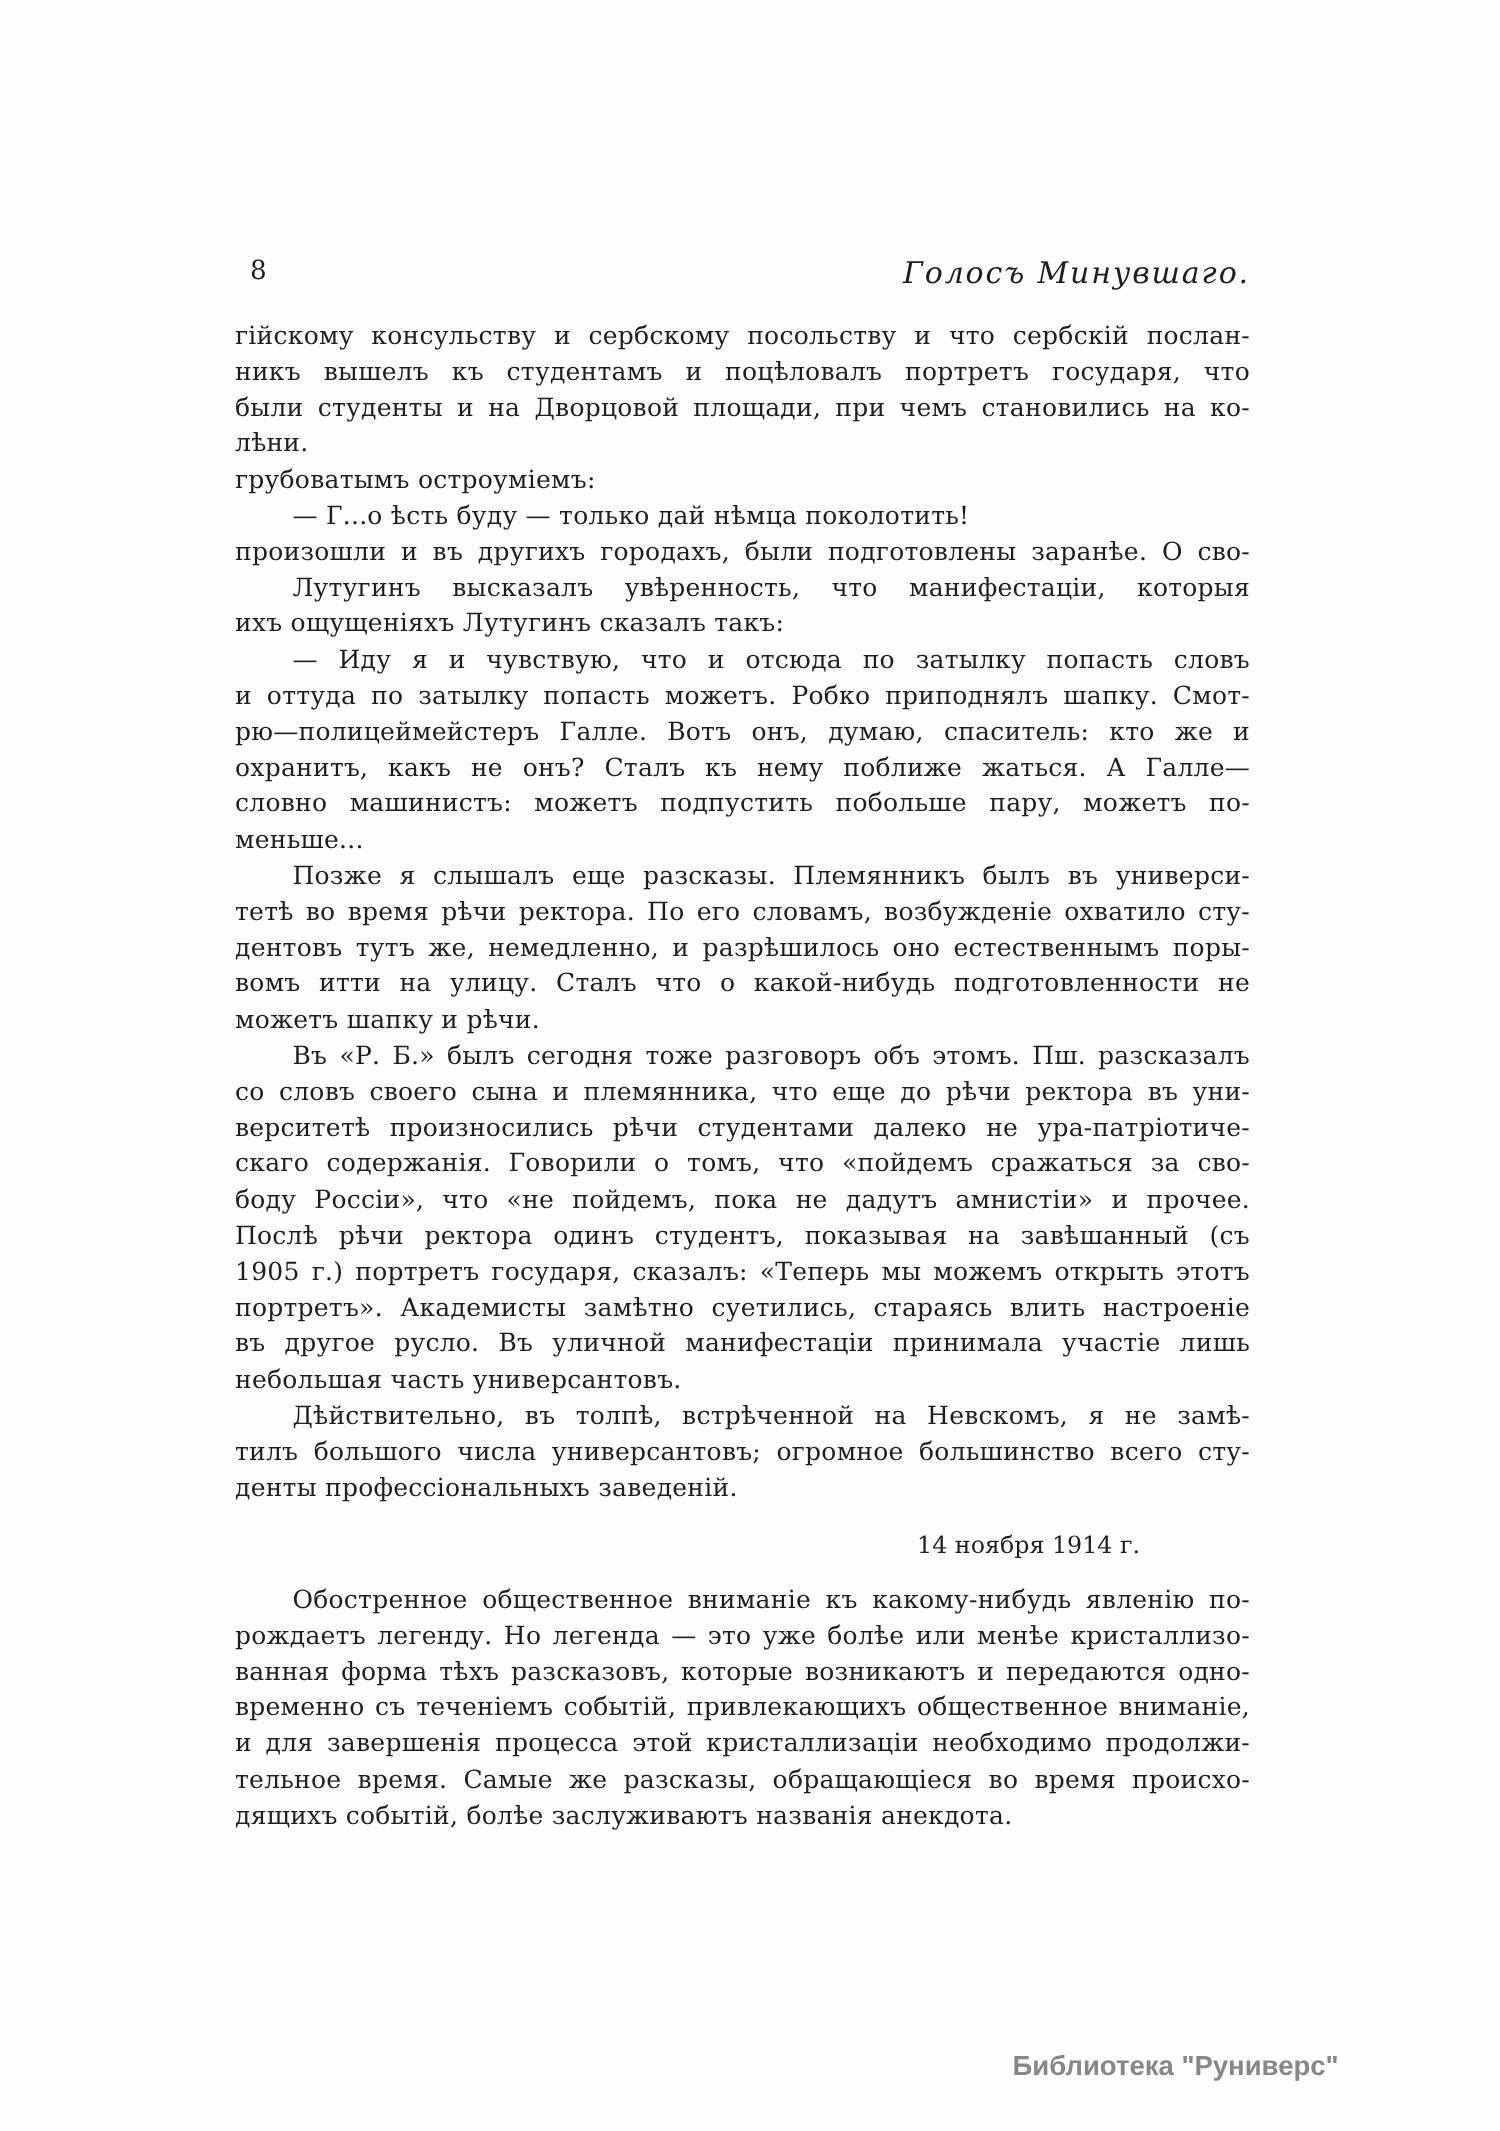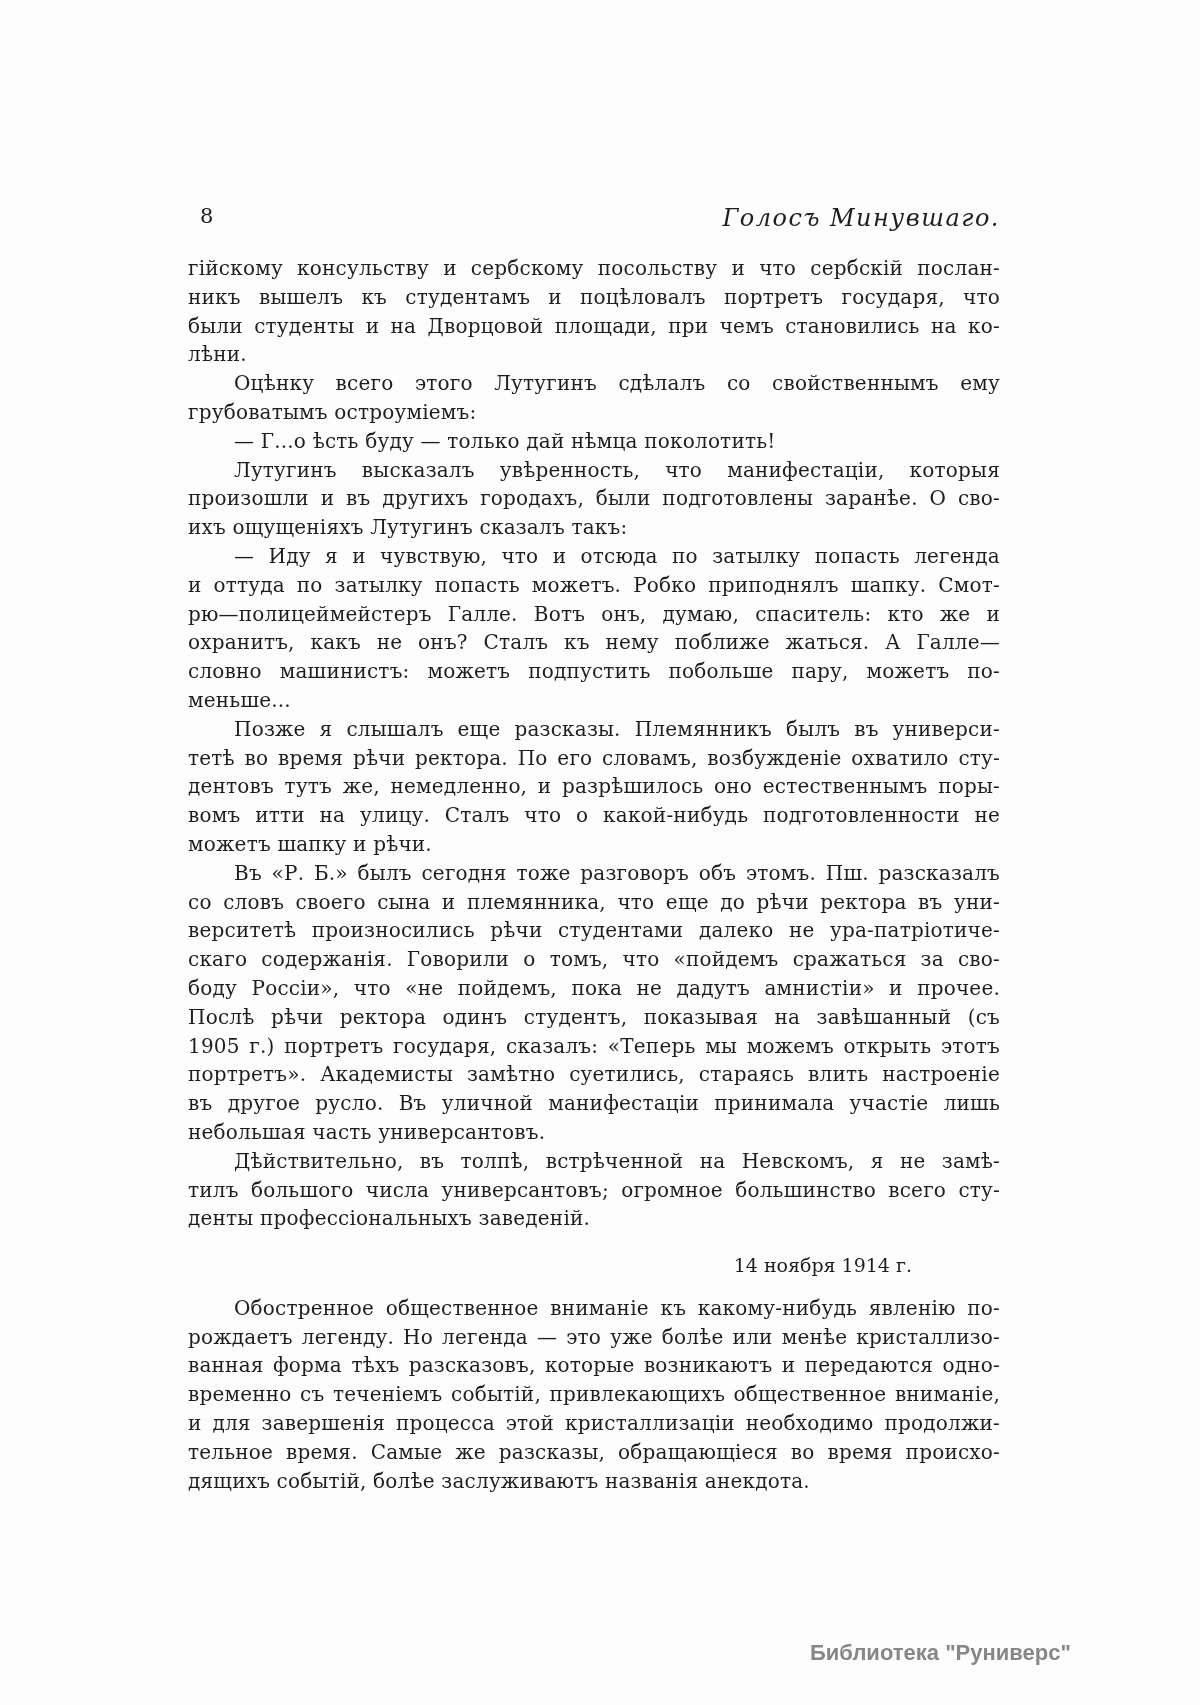--- a/index.html
+++ b/index.html
@@ -82,33 +82,32 @@
   </div>
 
   <div class="page-text">
       <div class="paragraph">
         <div class="line">гійскому консульству и сербскому посольству и что сербскій послан-</div>
         <div class="line">никъ вышелъ къ студентамъ и поцѣловалъ портретъ государя, что</div>
         <div class="line">были студенты и на Дворцовой площади, при чемъ становились на ко-</div>
         <div class="line last">лѣни.</div>
       </div>
       <div class="paragraph">
-        <div class="line indent">Оцѣнку всего этого Лутугинъ сдѣлалъ со свойственнымъ ему</div>
         <div class="line last">грубоватымъ остроуміемъ:</div>
       </div>
       <div class="paragraph">
         <div class="line indent last">— Г...о ѣсть буду — только дай нѣмца поколотить!</div>
       </div>
       <div class="paragraph">
+        <div class="line">произошли и въ другихъ городахъ, были подготовлены заранѣе. О сво-</div>
         <div class="line indent">Лутугинъ высказалъ увѣренность, что манифестаціи, которыя</div>
-        <div class="line">произошли и въ другихъ городахъ, были подготовлены заранѣе. О сво-</div>
         <div class="line last">ихъ ощущеніяхъ Лутугинъ сказалъ такъ:</div>
       </div>
       <div class="paragraph">
-        <div class="line indent">— Иду я и чувствую, что и отсюда по затылку попасть легенда</div>
+        <div class="line indent">— Иду я и чувствую, что и отсюда по затылку попасть словъ</div>
         <div class="line">и оттуда по затылку попасть можетъ. Робко приподнялъ шапку. Смот-</div>
         <div class="line">рю—полицеймейстеръ Галле. Вотъ онъ, думаю, спаситель: кто же и</div>
         <div class="line">охранитъ, какъ не онъ? Сталъ къ нему поближе жаться. А Галле—</div>
         <div class="line">словно машинистъ: можетъ подпустить побольше пару, можетъ по-</div>
         <div class="line last">меньше...</div>
       </div>
       <div class="paragraph">
         <div class="line indent">Позже я слышалъ еще разсказы. Племянникъ былъ въ универси-</div>
         <div class="line">тетѣ во время рѣчи ректора. По его словамъ, возбужденіе охватило сту-</div>
         <div class="line">дентовъ тутъ же, немедленно, и разрѣшилось оно естественнымъ поры-</div>

